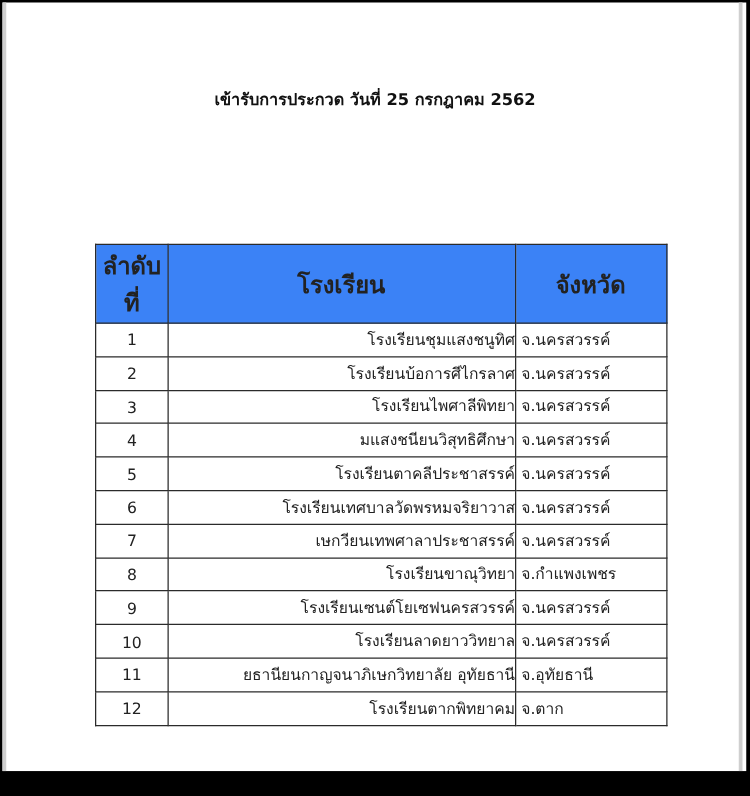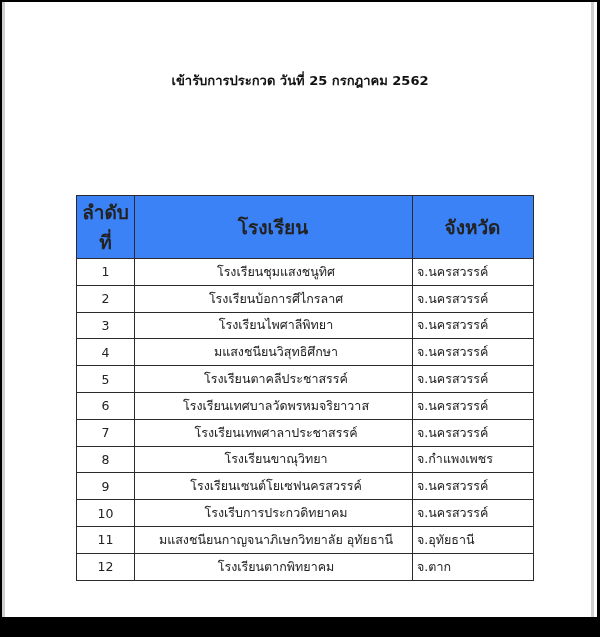--- a/index.html
+++ b/index.html
@@ -39,21 +39,21 @@
   }
   table.results th, table.results td {
     border:1.3px solid #2b2b2b;
   }
   table.results th {
     background:#3b82f6; height:42px; font-weight:bold; font-size:19px; color:#222;
     text-align:center;
   }
   table.results td { height:25.8px; padding:0; }
   .c-rank { width:55px; text-align:center; }
-  .c-school { width:272px; text-align:center; padding-left:5px !important; }
+  .c-school { width:272px; text-align:right; padding-left:5px !important; }
   .c-prov { width:116px; text-align:left; padding-left:4px !important; }
 </style>
 </head>
 <body>
 
 <div class="page"></div>
 <div class="edge-left"></div>
 <div class="edge-right"></div>
 
 <div class="titles">
@@ -94,41 +94,41 @@
       <td class="c-school">โรงเรียนตาคลีประชาสรรค์</td>
       <td class="c-prov">จ.นครสวรรค์</td>
     </tr>
     <tr>
       <td class="c-rank">6</td>
       <td class="c-school">โรงเรียนเทศบาลวัดพรหมจริยาวาส</td>
       <td class="c-prov">จ.นครสวรรค์</td>
     </tr>
     <tr>
       <td class="c-rank">7</td>
-      <td class="c-school">โรงเรียนเทพศาลาประชาสรรค์</td>
+      <td class="c-school">เษกวียนเทพศาลาประชาสรรค์</td>
       <td class="c-prov">จ.นครสวรรค์</td>
     </tr>
     <tr>
       <td class="c-rank">8</td>
       <td class="c-school">โรงเรียนขาณุวิทยา</td>
       <td class="c-prov">จ.กำแพงเพชร</td>
     </tr>
     <tr>
       <td class="c-rank">9</td>
       <td class="c-school">โรงเรียนเซนต์โยเซฟนครสวรรค์</td>
       <td class="c-prov">จ.นครสวรรค์</td>
     </tr>
     <tr>
       <td class="c-rank">10</td>
-      <td class="c-school">โรงเรีบการประกวดิทยาคม</td>
+      <td class="c-school">โรงเรียนลาดยาววิทยาล</td>
       <td class="c-prov">จ.นครสวรรค์</td>
     </tr>
     <tr>
       <td class="c-rank">11</td>
-      <td class="c-school">มแสงชนียนกาญจนาภิเษกวิทยาลัย อุทัยธานี</td>
+      <td class="c-school">ยธานียนกาญจนาภิเษกวิทยาลัย อุทัยธานี</td>
       <td class="c-prov">จ.อุทัยธานี</td>
     </tr>
     <tr>
       <td class="c-rank">12</td>
       <td class="c-school">โรงเรียนตากพิทยาคม</td>
       <td class="c-prov">จ.ตาก</td>
     </tr>
   </tbody>
 </table>
 

